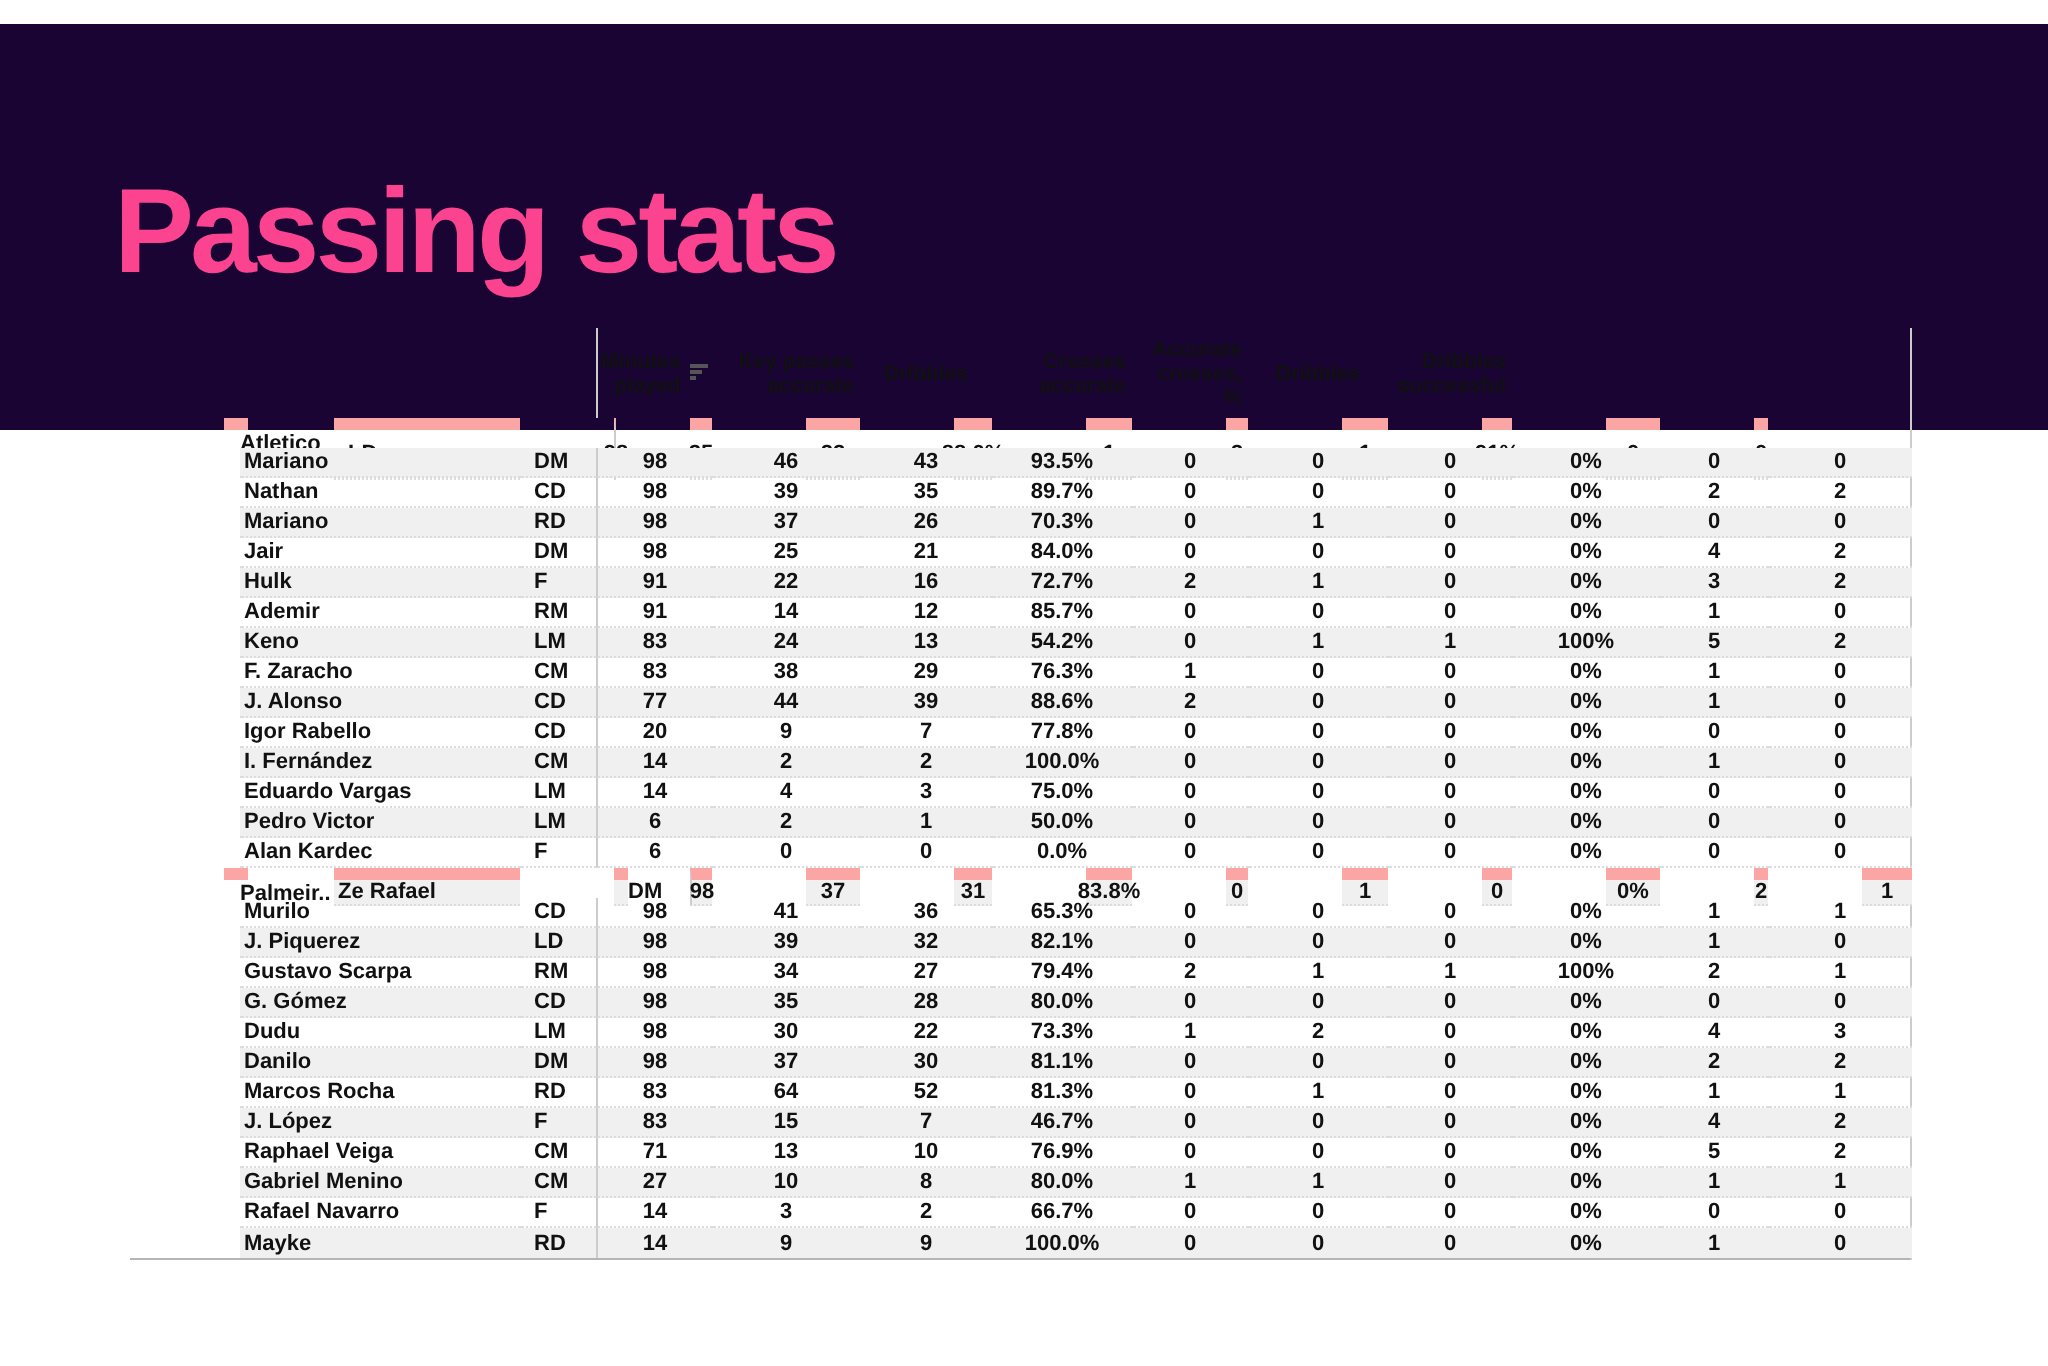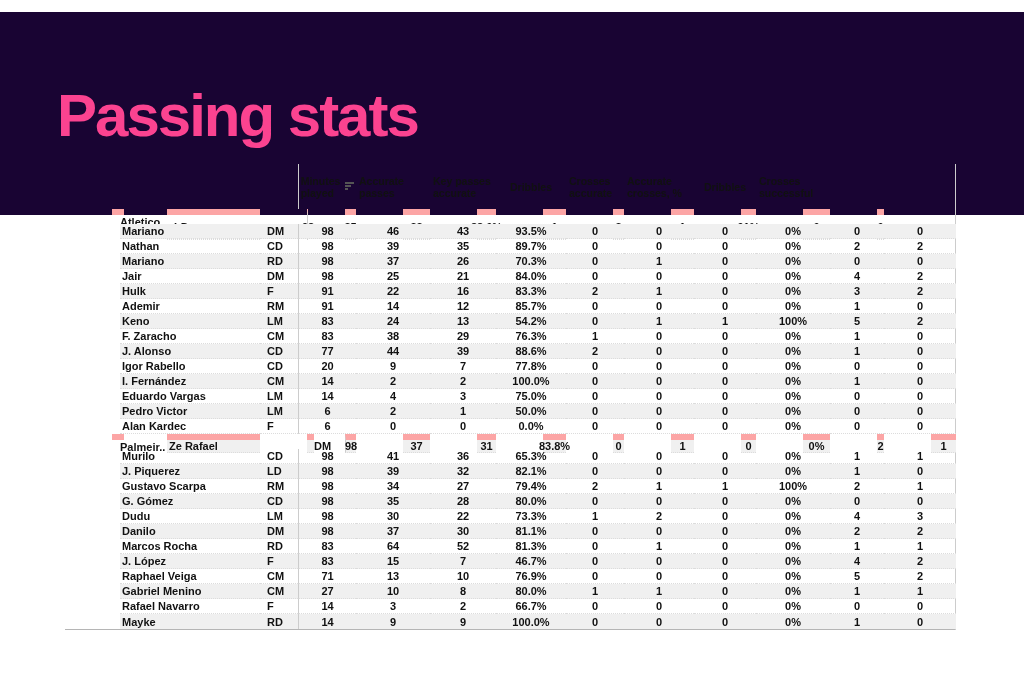--- a/index.html
+++ b/index.html
@@ -22,21 +22,21 @@
     border-right:1px solid #cccccc;
     box-sizing:border-box;
   }
   .header-row {
     display:grid;
     grid-template-columns:233px 58px 74px 66px 70px 58px 70px 62px 74px 54px 72px;
     height:45px;
   }
   .hcell {
     display:flex; align-items:center; justify-content:center;
-    text-align:left; line-height:12px; padding:0 3px; box-sizing:border-box;
+    text-align:right; line-height:12px; padding:0 3px; box-sizing:border-box;
     font-size:10.5px;
   }
   .bl { border-left:1px solid #cccccc; }
   .sort-icon { display:inline-block; margin-left:5px; width:9px; }
   .sort-icon i { display:block; background:#555; height:1.5px; margin-bottom:1.5px; }
   .sort-icon i:nth-child(1){ width:9px; }
   .sort-icon i:nth-child(2){ width:6px; }
   .sort-icon i:nth-child(3){ width:3px; }
   .table-body { border-bottom:1px solid #b5b5b5; }
   .row {
@@ -71,27 +71,26 @@
   <div class="header-row">
     <div class="hcell"></div>
     <div class="hcell bl">
       <span>Minutes played</span>
       <span class="sort-icon">
           <i></i>
           <i></i>
           <i></i>
         </span>
     </div>
-    <div class="hcell">Accurate passes</div>
     <div class="hcell">Key passes accurate</div>
     <div class="hcell">Dribbles</div>
     <div class="hcell">Crosses accurate</div>
     <div class="hcell">Accurate crosses, %</div>
     <div class="hcell">Dribbles</div>
-    <div class="hcell">Crosses successful</div>
+    <div class="hcell">Dribbles successful</div>
   </div>
   <div class="table-body">
       <div class="row group-start">
         <div class="cell team-cell">Atletico Mineiro</div>
         <div class="cell pos-cell">LD</div>
         <div class="cell bl">98</div>
         <div class="cell">25</div>
         <div class="cell">22</div>
         <div class="cell">88.0%</div>
         <div class="cell">1</div>
@@ -161,21 +160,21 @@
         <div class="cell">4</div>
         <div class="cell">2</div>
       </div>
       <div class="row alt">
         <div class="cell team-cell"></div>
         <div class="cell name-cell">Hulk</div>
         <div class="cell pos-cell">F</div>
         <div class="cell bl">91</div>
         <div class="cell">22</div>
         <div class="cell">16</div>
-        <div class="cell">83.3%</div>
+        <div class="cell">72.7%</div>
         <div class="cell">2</div>
         <div class="cell">1</div>
         <div class="cell">0</div>
         <div class="cell">0%</div>
         <div class="cell">3</div>
         <div class="cell">2</div>
       </div>
       <div class="row">
         <div class="cell team-cell"></div>
         <div class="cell name-cell">Ademir</div>

